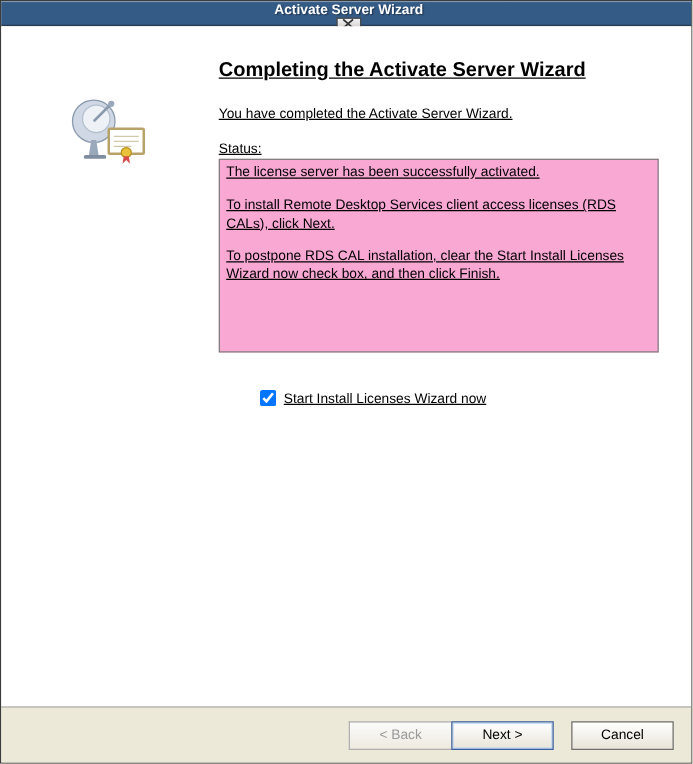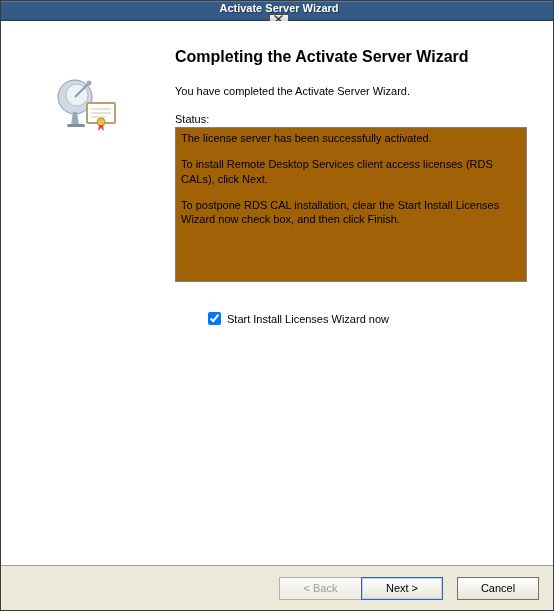--- a/index.html
+++ b/index.html
@@ -75,20 +75,21 @@
   }
   .wizard-icon {
     width: 64px;
     height: 60px;
     position: relative;
   }
   .content {
     flex: 1;
     padding: 26px 22px 10px 6px;
     box-sizing: border-box;
+    text-decoration: underline;
   }
   h1 {
     font-size: 16px;
     font-weight: bold;
     margin: 0 0 18px 0;
     font-family: "Trebuchet MS", Tahoma, sans-serif;
     line-height: 1.25;
     color: #000;
   }
   .intro {
@@ -102,21 +103,21 @@
     display: block;
   }
   .status-box {
     width: 352px;
     height: 155px;
     border: 1px solid #808080;
     box-sizing: border-box;
     padding: 3px 5px;
     font-size: 11px;
     line-height: 1.3;
-    background: #a16207;
+    background: #f9a8d4;
     color: #000;
     overflow: hidden;
   }
   .status-box p {
     margin: 0 0 12px 0;
   }
   .checkbox-row {
     display: flex;
     align-items: center;
     margin-top: 30px;

